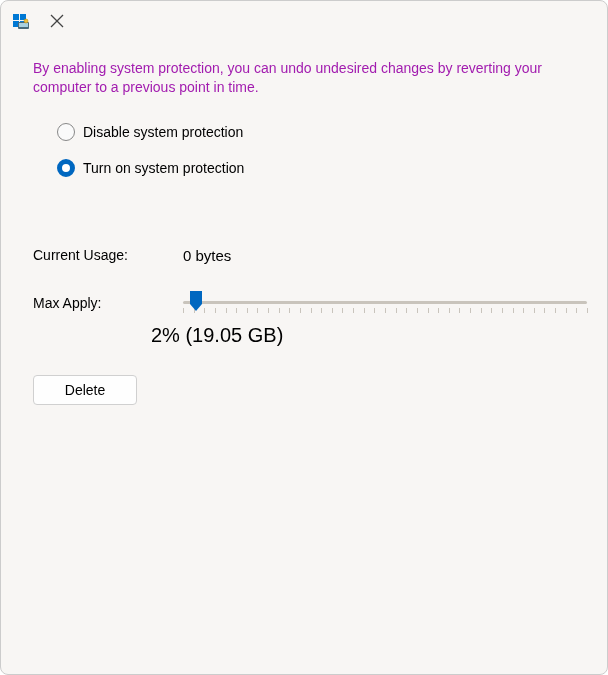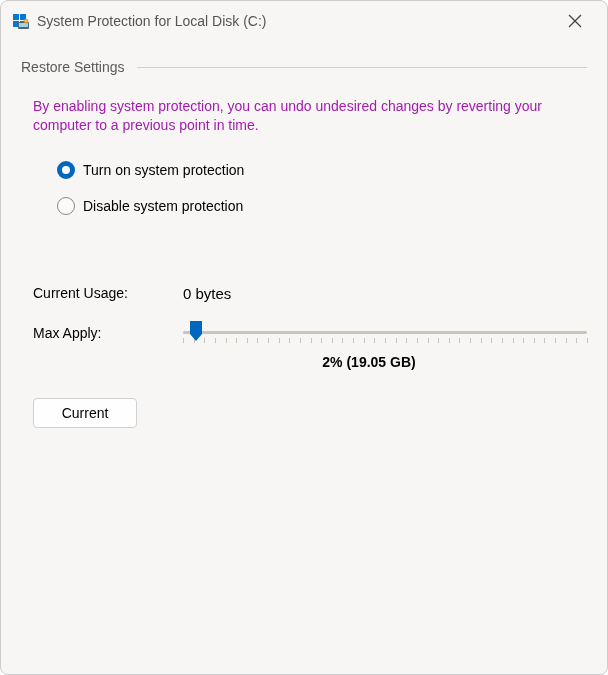--- a/index.html
+++ b/index.html
@@ -120,21 +120,21 @@
       color: #000;
       font-size: 14px;
       line-height: 1.35;
       padding-left: 12px;
       margin-bottom: 32px;
     }
     .usage-row {
       display: flex;
       align-items: center;
       padding-left: 12px;
-      margin-bottom: 16px;
+      margin-bottom: 24px;
     }
     .usage-label {
       width: 150px;
       font-size: 14px;
     }
     .usage-value {
       font-size: 15px;
     }
     .slider-row {
       display: flex;
@@ -169,25 +169,23 @@
       top: 2px;
       left: 6px;
       width: 14px;
       height: 22px;
       cursor: pointer;
     }
     .slider-thumb svg {
       display: block;
     }
     .slider-value-row {
-      text-align: center;
-      font-size: 14px;
+      font-size: 20px;
       margin-bottom: 28px;
       padding-left: 130px;
-      font-weight: bold;
     }
     .delete-row {
       display: flex;
       align-items: center;
       justify-content: space-between;
       padding-left: 12px;
       margin-bottom: 8px;
     }
     .delete-text {
       font-size: 14px;
@@ -226,46 +224,41 @@
       <svg viewBox="0 0 16 16">
         <rect x="0" y="1" width="6" height="6" fill="#0078d4"></rect>
         <rect x="7" y="1" width="6" height="6" fill="#0078d4"></rect>
         <rect x="0" y="8" width="6" height="6" fill="#0078d4"></rect>
         <rect x="7" y="8" width="6" height="6" fill="#0078d4"></rect>
         <rect x="5" y="9" width="11" height="7" rx="1" fill="#4a6a7a"></rect>
         <rect x="6" y="10" width="9" height="4" fill="#a8d0e0"></rect>
         <circle cx="13" cy="8" r="2" fill="#f0c040" stroke="#b08000" stroke-width="0.5"></circle>
       </svg>
     </span>
-    <span class="title-text">System Protection for Local Disk (C:)</span>
     <div class="close-btn">
       <svg viewBox="0 0 14 14">
         <line x1="1" y1="1" x2="13" y2="13" stroke="#444" stroke-width="1.2"></line>
         <line x1="13" y1="1" x2="1" y2="13" stroke="#444" stroke-width="1.2"></line>
       </svg>
     </div>
   </div>
 
   <div class="content">
 
-    <div class="section-header">
-      <span class="section-title">Restore Settings</span>
-      <div class="section-line"></div>
-    </div>
 
     <div class="description">By enabling system protection, you can undo undesired changes by reverting your computer to a previous point in time.</div>
 
     <div class="radio-group">
+      <label class="radio-option">
+        <span class="radio-circle unselected"></span>
+        <span class="radio-label">Disable system protection</span>
+      </label>
       <label class="radio-option">
         <span class="radio-circle selected"></span>
         <span class="radio-label">Turn on system protection</span>
-      </label>
-      <label class="radio-option">
-        <span class="radio-circle unselected"></span>
-        <span class="radio-label">Disable system protection</span>
       </label>
     </div>
 
 
 
     <div class="usage-row">
       <span class="usage-label">Current Usage:</span>
       <span class="usage-value">0 bytes</span>
     </div>
 
@@ -318,18 +311,18 @@
           <svg width="14" height="22" viewBox="0 0 14 22">
             <path d="M 1 1 L 13 1 L 13 14 L 7 21 L 1 14 Z" fill="#0067c0"></path>
           </svg>
         </div>
       </div>
     </div>
 
     <div class="slider-value-row">2% (19.05 GB)</div>
 
     <div class="delete-row">
-      <button class="btn">Current</button>
+      <button class="btn">Delete</button>
     </div>
 
   </div>
 
 </div>
 
 </body></html>

